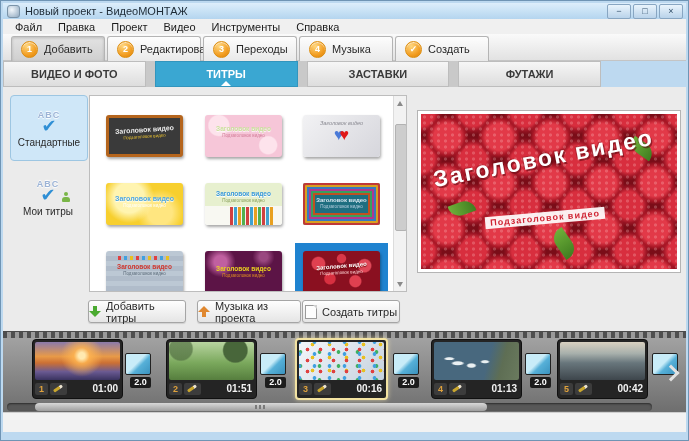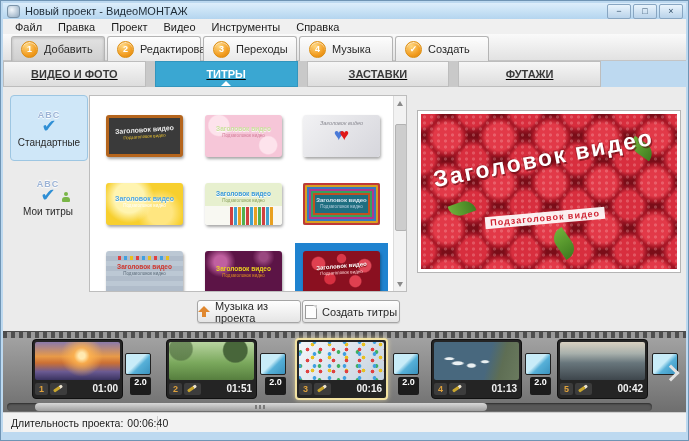--- a/index.html
+++ b/index.html
@@ -30,21 +30,21 @@
     display:flex;align-items:center;gap:6px;padding-left:9px;box-sizing:border-box;}
   .step-tab.active{background:linear-gradient(180deg,#e3e3e3,#cfcfcf);box-shadow:inset 0 1px 3px rgba(0,0,0,.18);}
   .s1{left:8px}.s2{left:104px}.s3{left:200px}.s4{left:296px}.s5{left:392px}
   .step-badge{width:15px;height:15px;border-radius:50%;flex:0 0 15px;
     background:radial-gradient(circle at 35% 28%,#ffd77f,#f29c1f 62%,#d97f06);
     color:#fff;font-size:9px;font-weight:bold;line-height:15px;text-align:center;
     border:1px solid #dd8d0c;box-shadow:inset 0 1px 1px rgba(255,255,255,.7);}
   .step-label{font-size:11px;color:#2a2a2a;white-space:nowrap;}
 
   
-  .subtabbar{position:absolute;left:3px;top:61px;width:598px;height:26px;display:flex;gap:9px;background:#c9c9c9;text-decoration:underline;}
+  .subtabbar{position:absolute;left:3px;top:61px;width:598px;height:26px;display:flex;gap:9px;background:#c9c9c9;}
   .subtab{flex:1;background:linear-gradient(180deg,#f6f6f6,#dddddd);border:1px solid #bdbdbd;
     box-sizing:border-box;display:flex;align-items:center;justify-content:center;
     font-size:11px;font-weight:bold;color:#3a3a3a;position:relative;}
   .subtab.active{background:#3aa7d2;color:#fff;border-color:#3295bd;}
   .subtab.active::after{content:"";position:absolute;bottom:0;left:50%;margin-left:-5px;
     border-left:5px solid transparent;border-right:5px solid transparent;border-bottom:5px solid #fff;}
 
   
   .content{position:absolute;left:3px;top:87px;width:683px;height:244px;background:#ebebeb;}
 
@@ -201,21 +201,21 @@
     font-size:9px;font-weight:bold;text-align:center;line-height:12px;}
   .clip-edit{width:17px;height:12px;background:#3c3c3c;border-radius:2px;position:relative;}
   .clip-edit::after{content:"";position:absolute;left:3px;top:4.5px;width:10px;height:3px;border-radius:1px;
     background:linear-gradient(90deg,#caa72e 0 70%,#ece4d2 70%);transform:rotate(-35deg);}
   .clip-time{margin-left:auto;color:#f2f2f2;font-size:10px;font-weight:bold;padding-right:2px;}
   .trans{position:absolute;top:21px;width:26px;}
   .t1{left:122px}.t2{left:257px}.t3{left:390px}.t4{left:522px}.t5{left:649px}
   .trans-sq{width:26px;height:22px;border:1px solid #222;border-radius:2px;box-sizing:border-box;
     background:linear-gradient(135deg,#c8ecf8 0 45%,#56b0d8 60%,#3a92be);}
   .trans-label{margin:2px 0 0 5px;background:#1c1c1c;color:#fff;font-size:9px;font-weight:bold;
-    text-align:center;width:21px;border-radius:2px;padding-bottom:8px;}
+    text-align:center;width:21px;border-radius:2px;padding-bottom:1px;}
   .next-btn{position:absolute;right:3px;top:24px;width:22px;height:34px;}
   .next-btn::after{content:"";position:absolute;left:4px;top:11px;width:9px;height:9px;
     border-top:3px solid #e2e2e2;border-right:3px solid #e2e2e2;transform:rotate(45deg);}
   .hsb-track{position:absolute;left:4px;top:71px;width:645px;height:8px;background:#585858;
     border-radius:4px;box-shadow:inset 0 1px 2px rgba(0,0,0,.5);}
   .hsb-thumb{position:absolute;left:28px;top:0;width:452px;height:8px;border-radius:4px;
     background:linear-gradient(180deg,#d8d8d8,#9e9e9e);}
   .hsb-grip{position:absolute;left:50%;top:2px;margin-left:-6px;width:12px;height:4px;
     background:repeating-linear-gradient(90deg,#7a7a7a 0 2px,transparent 2px 4px);}
 
@@ -351,20 +351,24 @@
   <div class="preview">
     <div class="pv-img">
       <span class="leaf l1"></span>
       <span class="leaf l2"></span>
       <span class="leaf l3"></span>
       <div class="pv-title">Заголовок видео</div>
       <div class="pv-sub">Подзаголовок видео</div>
     </div>
   </div>
 
+  <div class="act-btn ab-1">
+    <span class="ar ar-down"></span>
+    <span>Добавить титры</span>
+  </div>
   <div class="act-btn ab-2">
     <span class="ar ar-up"></span>
     <span>Музыка из проекта</span>
   </div>
   <div class="act-btn ab-3">
     <span class="page-ic"></span>
     <span>Создать титры</span>
   </div>
 </div>
 
@@ -437,17 +441,13 @@
   <div class="next-btn"></div>
 
   <div class="hsb-track">
     <div class="hsb-thumb">
       <span class="hsb-grip"></span>
     </div>
   </div>
 </div>
 
 <div class="statusbar">
-  <div class="st-sec st-2">
-    <span class="st-lab">Длительность проекта:</span>
-    <span class="st-val">00:06:40</span>
-  </div>
 </div>
 
 </body></html>

